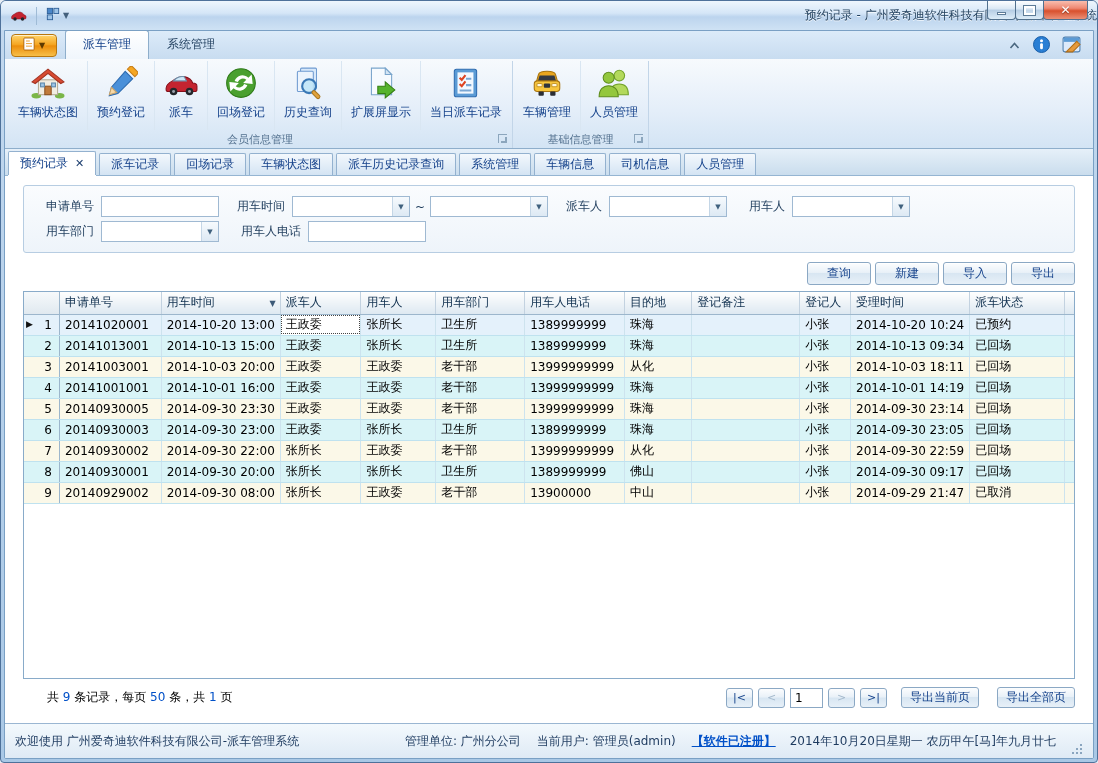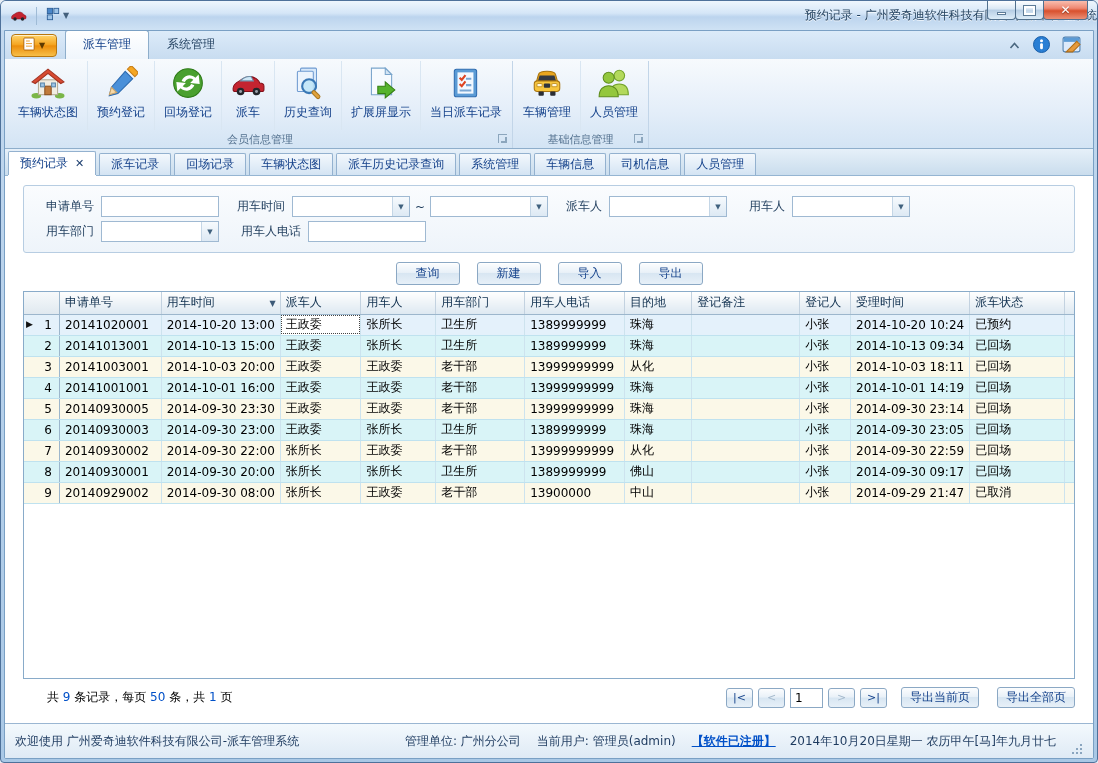--- a/index.html
+++ b/index.html
@@ -56,21 +56,21 @@
   .f-row{display:flex;align-items:center;height:23px;margin:2px 0}
   .f-label{color:#1e3c5c;text-align:right;margin-right:7px;white-space:nowrap}
   .w60{width:60px}.w56{width:56px}.w44{width:44px}.w70{width:72px}
   .ml10{margin-left:10px}.ml14{margin-left:14px}
   .f-input{width:118px;height:21px;border:1px solid #9fb9d2;background:#fff;padding:0 4px;font:inherit}
   .combo{width:118px;height:21px;border:1px solid #9fb9d2;background:#fff;display:flex;overflow:hidden}
   .combo .cbox{flex:1}
   .combo .carrow{width:17px;border-left:1px solid #c4d6e6;background:linear-gradient(#f6fafd,#dde9f4);display:flex;align-items:center;justify-content:center;font-size:7px;color:#3f617e}
   .tilde{margin:0 5px;color:#1e3c5c}
 
-  .actions{display:flex;justify-content:center;gap:17px;margin:3px 0 6px}
+  .actions{display:flex;justify-content:flex-end;gap:4px;margin:3px 0 6px}
   .abtn{width:64px;height:23px;border:1px solid #8ba8c4;border-radius:3px;background:linear-gradient(#fcfdfe,#e9f1f8 45%,#d8e6f2 50%,#e7f0f8);color:#15428b;font:inherit;box-shadow:inset 0 1px 0 #fff;cursor:default}
 
   
   .grid{flex:1;border:1px solid #89abc9;background:#fff;overflow:hidden}
   table{border-collapse:collapse;table-layout:fixed}
   th{height:22px;background:linear-gradient(#fefefe,#dde8f1);border-right:1px solid #c3d2e0;border-bottom:1px solid #9cb6cc;color:#10304f;font-weight:normal;text-align:left;padding:0 5px;white-space:nowrap;overflow:hidden;position:relative}
   th .hdr-arrow{position:absolute;right:4px;top:7px;font-size:8px;color:#3c5a78}
   td{height:21px;border-right:1px solid #cde3ee;border-bottom:1px solid #bfe2ef;padding:0 5px;white-space:nowrap;overflow:hidden;color:#000}
   tr.cream td{background:#fbf8e8}
   tr.cyan td{background:#d9f4f7}
@@ -189,36 +189,36 @@
             <div class="rbigbtn">
               <span class="ricon"><svg viewBox="0 0 32 32">
                   <path d="M20 5l7 7L13 26l-8 2 2-8z" fill="#4a90d9" stroke="#2f6cb0"></path>
                   <path d="M22 3l7 7 2.2-2.2a2 2 0 000-2.8L27 .8a2 2 0 00-2.8 0z" fill="#f5a623" stroke="#c77f1b"></path>
                   <path d="M7 20l5 5-7 2z" fill="#f7d9a8" stroke="#caa46a"></path>
                 </svg></span>
               <span class="rlabel">预约登记</span>
             </div>
             <div class="rbigbtn">
               <span class="ricon"><svg viewBox="0 0 32 32">
-                  <circle cx="16" cy="16" r="13.5" fill="#4aa02f" stroke="#2e7a18"></circle>
-                  <path d="M10 14a8 8 0 0113-3l3-3 1 9-9-1 3-3a5 5 0 00-8 2z" fill="#fff"></path>
-                  <path d="M22 18a8 8 0 01-13 3l-3 3-1-9 9 1-3 3a5 5 0 008-2z" fill="#fff"></path>
-                </svg></span>
-              <span class="rlabel">回场登记</span>
-            </div>
-            <div class="rbigbtn">
-              <span class="ricon"><svg viewBox="0 0 32 32">
                   <path d="M2 21c0-3 2-5 6-7 4-3 7-4 11-4 4 1 7 3 8 6 2 0 4 1 4 3v3c0 1-1 2-2 2H4c-1 0-2-1-2-2z" fill="#c42430" stroke="#85101a"></path>
                   <path d="M11 12c2-1.5 5-2.5 8-2l2 4H9z" fill="#cfe6f5" stroke="#6d93ad"></path>
                   <circle cx="9" cy="24" r="3.6" fill="#23262b"></circle>
                   <circle cx="9" cy="24" r="1.4" fill="#9aa1ab"></circle>
                   <circle cx="24" cy="24" r="3.6" fill="#23262b"></circle>
                   <circle cx="24" cy="24" r="1.4" fill="#9aa1ab"></circle>
                 </svg></span>
               <span class="rlabel">派车</span>
+            </div>
+            <div class="rbigbtn">
+              <span class="ricon"><svg viewBox="0 0 32 32">
+                  <circle cx="16" cy="16" r="13.5" fill="#4aa02f" stroke="#2e7a18"></circle>
+                  <path d="M10 14a8 8 0 0113-3l3-3 1 9-9-1 3-3a5 5 0 00-8 2z" fill="#fff"></path>
+                  <path d="M22 18a8 8 0 01-13 3l-3 3-1-9 9 1-3 3a5 5 0 008-2z" fill="#fff"></path>
+                </svg></span>
+              <span class="rlabel">回场登记</span>
             </div>
             <div class="rbigbtn">
               <span class="ricon"><svg viewBox="0 0 32 32">
                   <rect x="9" y="2" width="15" height="19" rx="1" fill="#d7e8fa" stroke="#6f9bd1"></rect>
                   <rect x="6" y="5" width="15" height="19" rx="1" fill="#ecf4fd" stroke="#6f9bd1"></rect>
                   <circle cx="17" cy="19" r="6.5" fill="rgba(190,228,247,.85)" stroke="#3a78b5" stroke-width="2"></circle>
                   <rect x="21.5" y="22.5" width="9" height="3.4" rx="1.6" transform="rotate(45 21.5 22.5)" fill="#e0a23c" stroke="#a9751f"></rect>
                 </svg></span>
               <span class="rlabel">历史查询</span>
             </div>

